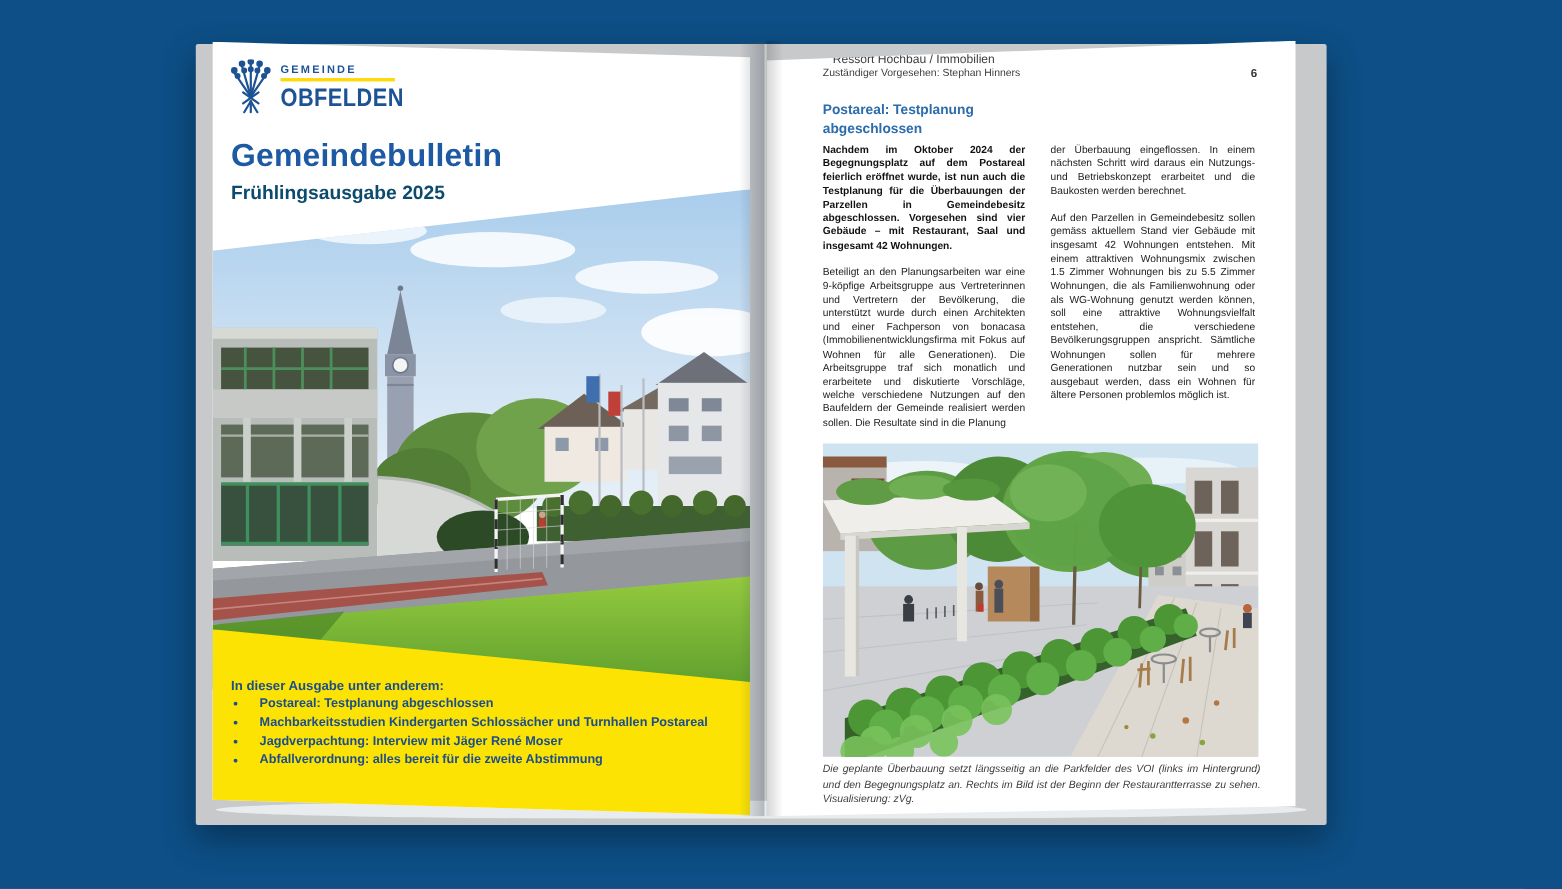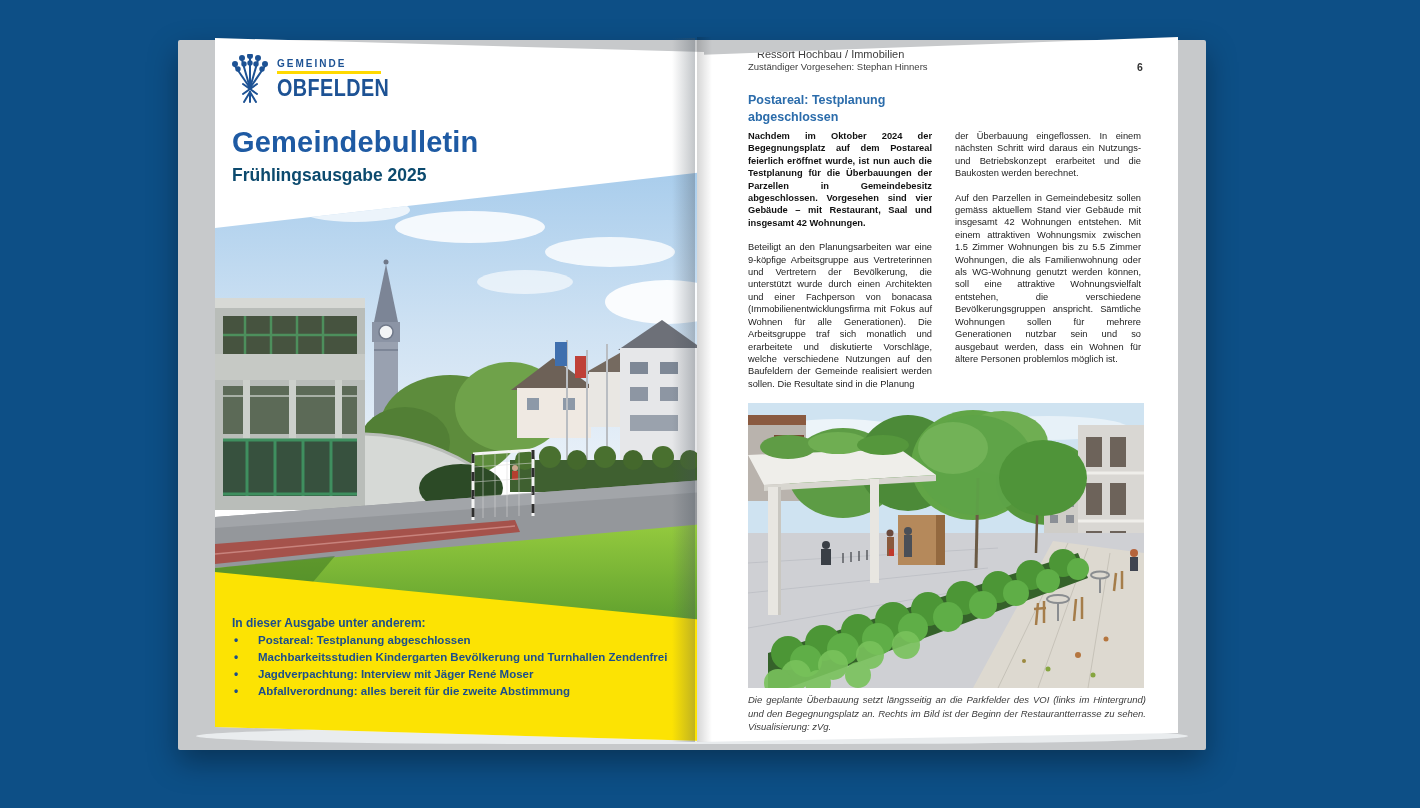--- a/index.html
+++ b/index.html
@@ -7,21 +7,21 @@
        font-family:"Liberation Sans","DejaVu Sans",sans-serif;}
   .stage{position:relative;width:1420px;height:808px;background:#0d4f86;}
 
   
   .backing{position:absolute;left:178px;top:40px;width:1028px;height:710px;
            background:#c7c9cb;border-radius:2px;box-shadow:0 12px 30px rgba(0,0,0,.35);}
   .under-sheet{position:absolute;left:196px;top:728px;width:992px;height:16px;
            background:#e9ecee;border-radius:50%/70%;}
 
   .page{position:absolute;background:#ffffff;}
-  .page-left{left:215px;top:38px;width:508px;height:703px;
+  .page-left{left:193px;top:38px;width:508px;height:703px;
              clip-path:polygon(0 0,489px 14px,489px 703px,0 689px);}
   .page-right{left:697px;top:37px;width:481px;height:705px;
              clip-path:polygon(0 18px,481px 0,481px 696px,0 705px);}
 
   .fold-left{position:absolute;left:672px;top:38px;width:23px;height:704px;
              background:linear-gradient(to right,rgba(0,0,0,0),rgba(70,80,90,.33));
              pointer-events:none;z-index:9;}
   .fold-right{position:absolute;left:697px;top:37px;width:15px;height:705px;
              background:linear-gradient(to right,rgba(0,0,0,.16),rgba(0,0,0,0));
              pointer-events:none;z-index:9;}
@@ -233,21 +233,21 @@
 
         <polygon points="0,396 489,352 489,455 0,455" fill="url(#lawn)"></polygon>
         <polygon points="0,396 120,384 60,455 0,455" fill="#3f7a22" opacity=".55"></polygon>
       </svg>
     </div>
 
     <div class="issue-box">
       <div class="issue-heading">In dieser Ausgabe unter anderem:</div>
       <div class="issue-list">
         <div class="issue-item">Postareal: Testplanung abgeschlossen</div>
-        <div class="issue-item">Machbarkeitsstudien Kindergarten Bevölkerung und Turnhallen Zendenfrei</div>
+        <div class="issue-item">Machbarkeitsstudien Kindergarten Schlossächer und Turnhallen Postareal</div>
         <div class="issue-item">Jagdverpachtung: Interview mit Jäger René Moser</div>
         <div class="issue-item">Abfallverordnung: alles bereit für die zweite Abstimmung</div>
       </div>
     </div>
   </div>
 
   <div class="page page-right">
 
     <div class="rp-header-1">Ressort Hochbau / Immobilien</div>
     <div class="rp-header-2">Zuständiger Vorgesehen: Stephan Hinners</div>

